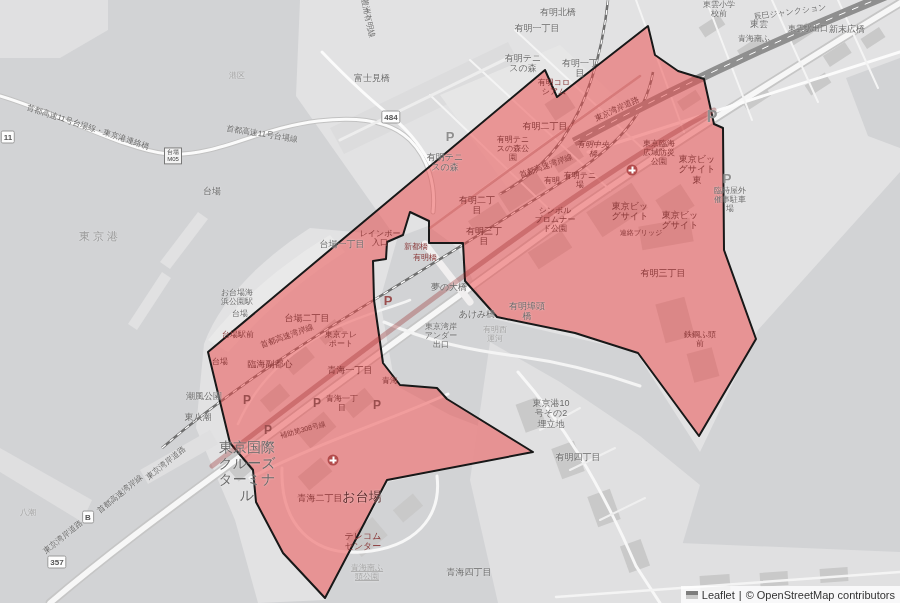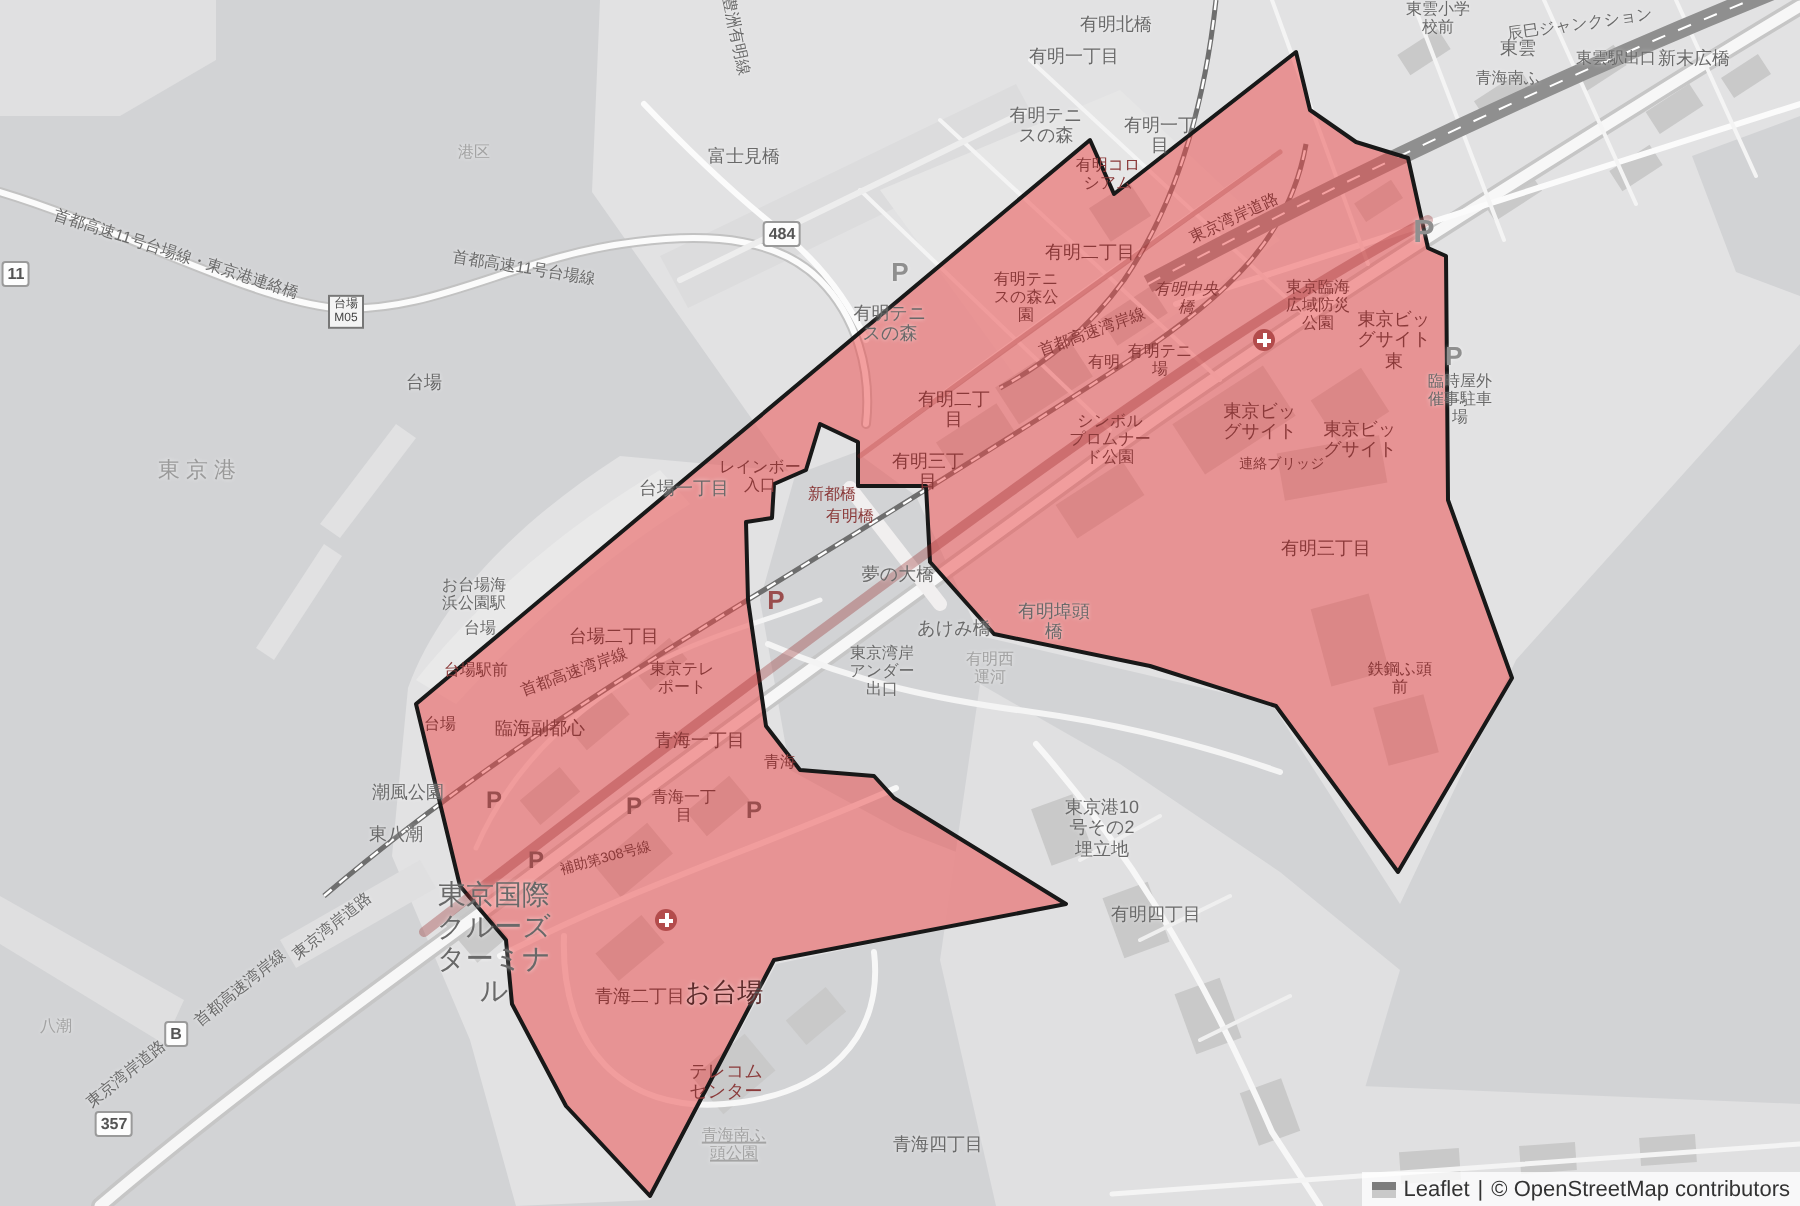--- a/index.html
+++ b/index.html
@@ -181,23 +181,23 @@
       <div class="lbl f" style="left: 28px; top: 513px; font-size: 8px; transform: translate(-50%, -50%);">八潮</div>
       <div class="lbl g" style="left: 63px; top: 537px; font-size: 8px; transform: translate(-50%, -50%) rotate(-39deg);">東京湾岸道路</div>
       <div class="lbl g" style="left: 120px; top: 494px; font-size: 8px; transform: translate(-50%, -50%) rotate(-39deg);">首都高速湾岸線</div>
       <div class="lbl g" style="left: 166px; top: 463px; font-size: 8px; transform: translate(-50%, -50%) rotate(-39deg);">東京湾岸道路</div>
       <div class="lbl g" style="left: 730px; top: 200px; font-size: 8px; transform: translate(-50%, -50%);">臨時屋外
 催事駐車
 場</div>
       <div class="lbl r" style="left: 545px; top: 126px; font-size: 9px; transform: translate(-50%, -50%);">有明二丁目</div>
       <div class="lbl r" style="left: 477px; top: 205px; font-size: 9px; transform: translate(-50%, -50%);">有明二丁
 目</div>
-      <div class="lbl r" style="left: 464px; top: 236px; font-size: 9px; transform: translate(-50%, -50%);">有明三丁
-目</div>
-      <div class="lbl r" style="left: 663px; top: 274px; font-size: 9px; transform: translate(-50%, -50%);">有明三丁目</div>
+      <div class="lbl r" style="left: 484px; top: 236px; font-size: 9px; transform: translate(-50%, -50%);">有明三丁
+目</div>
+      <div class="lbl r" style="left: 663px; top: 274px; font-size: 9px; transform: translate(-50%, -50%); font-family: Liberation Mono, monospace;">有明三丁目</div>
       <div class="lbl r" style="left: 513px; top: 149px; font-size: 8px; transform: translate(-50%, -50%);">有明テニ
 スの森公
 園</div>
       <div class="lbl r" style="left: 593px; top: 149px; font-size: 8px; transform: translate(-50%, -50%); font-style: italic;">有明中央
 橋</div>
       <div class="lbl r" style="left: 554px; top: 87px; font-size: 8px; transform: translate(-50%, -50%);">有明コロ
 シアム</div>
       <div class="lbl r" style="left: 617px; top: 109px; font-size: 8px; transform: translate(-50%, -50%) rotate(-25deg);">東京湾岸道路</div>
       <div class="lbl r" style="left: 546px; top: 166px; font-size: 8px; transform: translate(-50%, -50%) rotate(-20deg);">首都高速湾岸線</div>
       <div class="lbl r" style="left: 287px; top: 336px; font-size: 8px; transform: translate(-50%, -50%) rotate(-20deg);">首都高速湾岸線</div>

